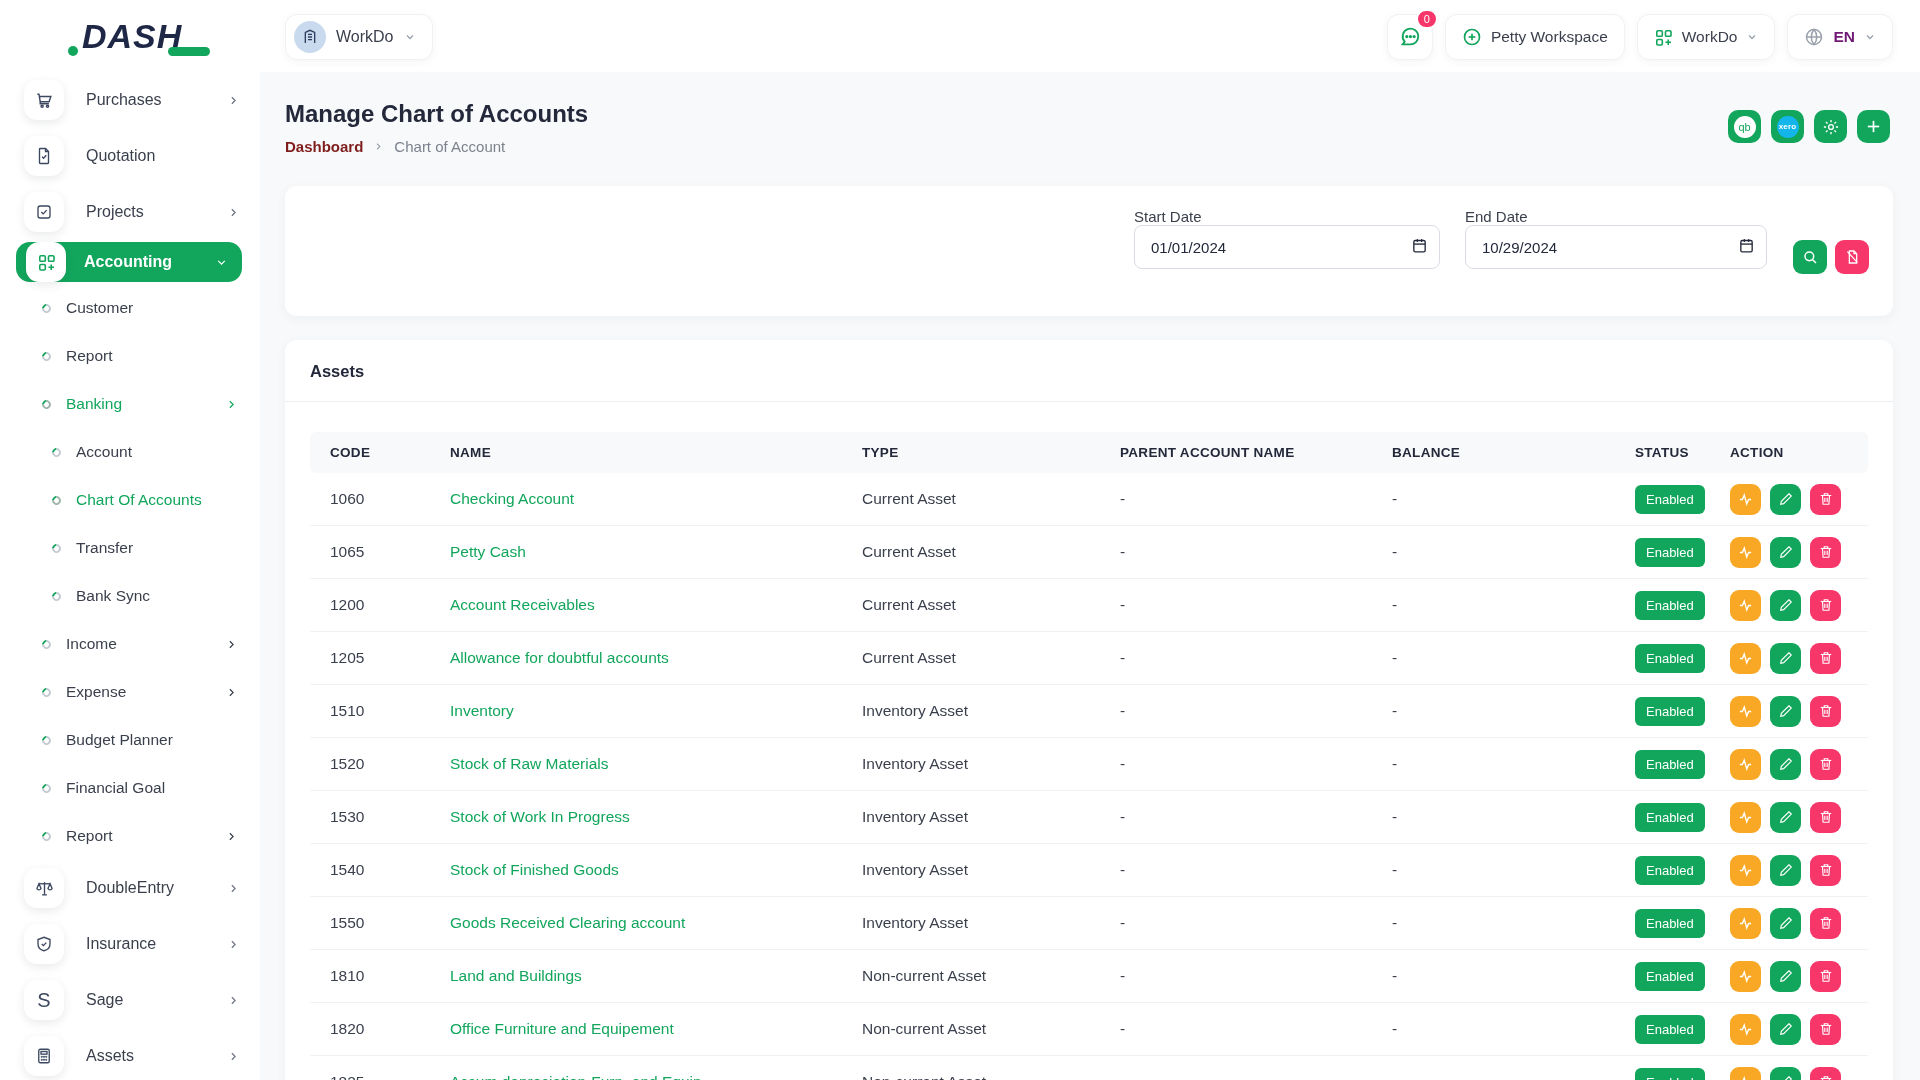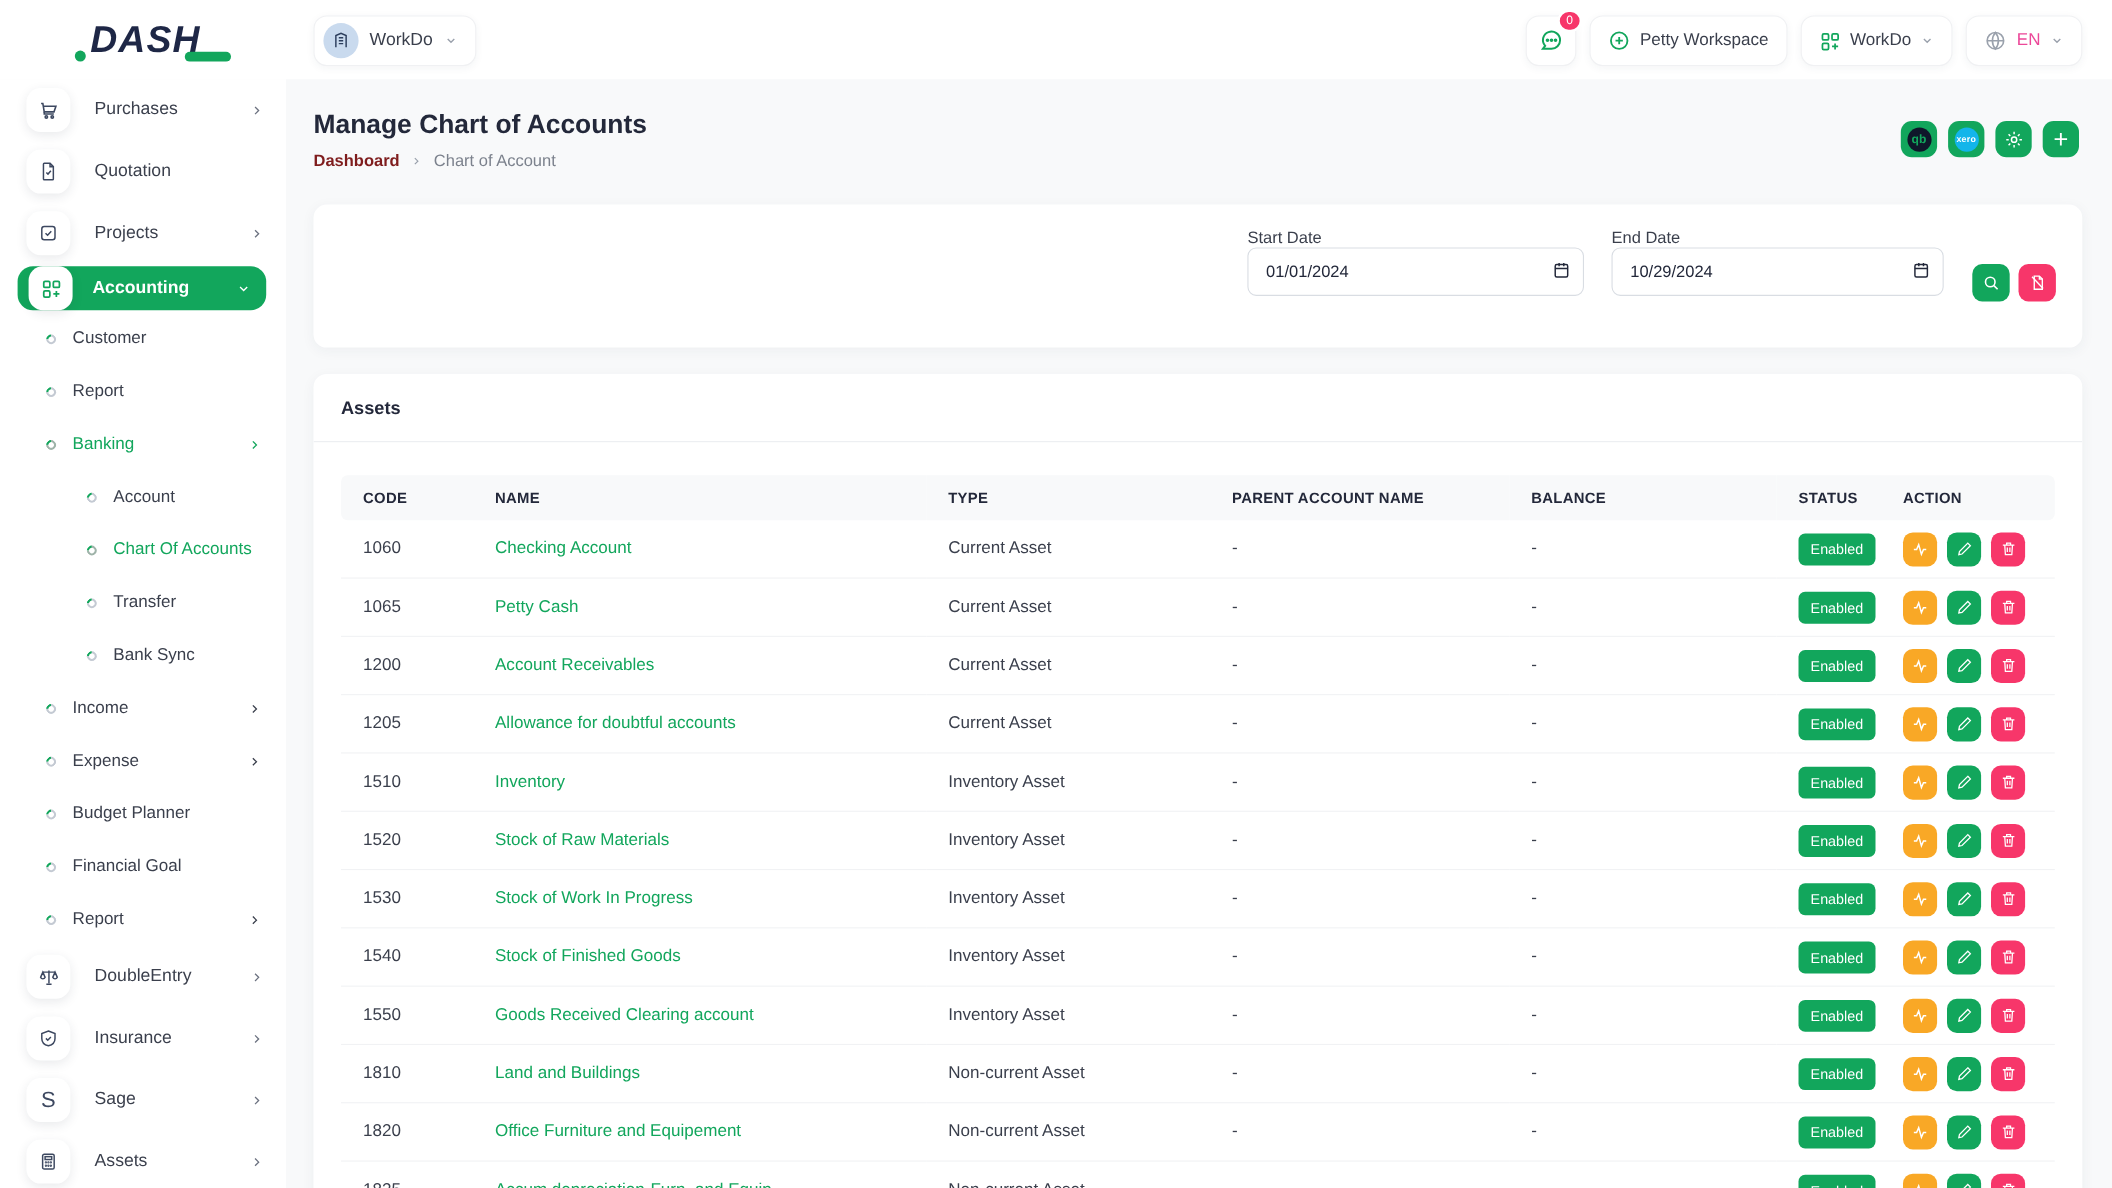--- a/index.html
+++ b/index.html
@@ -16,53 +16,53 @@
 
   .ws-chip { position:absolute; left:285px; top:14px; height:46px; background:#fff; border:1px solid #f0f1f3; border-radius:12px; display:flex; align-items:center; gap:10px; padding:0 16px 0 8px; box-shadow:0 2px 8px rgba(40,50,70,.05); cursor:pointer; }
   .ws-avatar { width:32px; height:32px; border-radius:50%; background:#c9daee; display:flex; align-items:center; justify-content:center; color:#2c3e5d; }
   .ws-name { font-size:16px; color:#3a3f4c; }
 
   .header-right { position:absolute; right:27px; top:14px; display:flex; align-items:center; gap:12px; height:46px; }
   .chip { height:46px; background:#fff; border:1px solid #f0f1f3; border-radius:12px; display:flex; align-items:center; gap:9px; padding:0 16px; box-shadow:0 2px 8px rgba(40,50,70,.05); font-size:15.5px; color:#3a3f4c; cursor:pointer; }
   .chat-btn { position:relative; width:46px; justify-content:center; padding:0; }
   .chat-badge { position:absolute; top:-6px; right:-6px; min-width:20px; height:20px; border-radius:10px; background:#F7366A; color:#fff; font-size:11px; display:flex; align-items:center; justify-content:center; padding:0 6px; border:2px solid #fff; }
   .muted-chev { color:#9aa1ac; }
-  .lang-label { color:#ec4899; font-weight:400; }
+  .lang-label { color:#701a75; font-weight:700; }
 
   
   .sidebar { position:absolute; top:72px; left:0; width:260px; height:1008px; background:#fff; }
   .nav-item { height:56px; display:flex; align-items:center; padding:0 20px 0 24px; cursor:pointer; }
   .nav-icon-box { width:40px; height:40px; border-radius:13px; background:#fff; box-shadow:0 3px 10px rgba(40,50,70,.10); display:flex; align-items:center; justify-content:center; color:#3d4860; flex:0 0 auto; }
   .nav-label { font-size:16px; color:#3a3f4c; margin-left:22px; flex:1; }
   .nav-chevron { color:#6c7280; display:flex; }
   .nav-item.active-pill { background:#12A65C; border-radius:14px; margin:2px 18px 2px 16px; padding:0 14px 0 10px; height:40px; }
   .nav-item.active-pill .nav-icon-box { color:#12A65C; }
   .nav-item.active-pill .nav-label { color:#fff; font-weight:700; margin-left:18px; }
   .nav-item.active-pill .nav-chevron { color:#fff; }
 
   .subnav-item { height:48px; display:flex; align-items:center; padding:0 22px 0 42px; cursor:pointer; }
-  .subnav-item.deep { padding-left:79px; }
+  .subnav-item.deep { padding-left:52px; }
   .bullet { width:9px; height:9px; border-radius:50%; border:2.5px solid #c4cad3; border-top-color:#12A65C; transform:rotate(-45deg); flex:0 0 auto; }
   .subnav-label { font-size:15.5px; color:#3a3f4c; margin-left:15px; flex:1; }
   .subnav-item.green .subnav-label { color:#12A65C; }
   .subnav-item.green .bullet { border-color:#9fb3a9; border-top-color:#12A65C; }
   .subnav-item .nav-chevron { color:#3a3f4c; }
   .subnav-item.green .nav-chevron { color:#12A65C; }
 
   
   .main { position:absolute; top:72px; left:260px; width:1660px; height:1008px; }
   .page-title { position:absolute; left:25px; top:28px; font-size:24px; font-weight:700; color:#23283a; }
   .breadcrumb { position:absolute; left:25px; top:66px; display:flex; align-items:center; gap:10px; font-size:15px; }
   .bc-link { color:#7f1d1d; cursor:pointer; text-decoration:none;font-weight:bold; }
   .bc-sep { color:#9aa1ac; display:flex; }
   .bc-current { color:#7c828d; }
 
   .header-actions { position:absolute; right:30px; top:38px; display:flex; gap:10px; }
   .hab { width:33px; height:33px; border-radius:10px; background:#12A65C; border:none; display:flex; align-items:center; justify-content:center; cursor:pointer; color:#fff; }
-  .qb-circle { width:22px; height:22px; border-radius:50%; background:#0f172a; color:#12A65C; font-weight:700; font-size:11px; display:flex; align-items:center; justify-content:center; }
+  .qb-circle { width:22px; height:22px; border-radius:50%; background:#ffffff; color:#12A65C; font-weight:400; font-size:11px; display:flex; align-items:center; justify-content:center; }
   .xero-circle { width:22px; height:22px; border-radius:50%; background:#13B5EA; color:#fff; font-weight:700; font-size:8px; display:flex; align-items:center; justify-content:center; letter-spacing:.2px; }
 
   .card { background:#fff; border-radius:12px; box-shadow:0 3px 12px rgba(40,50,70,.05); }
   .filter-card { position:absolute; left:25px; top:114px; width:1608px; height:130px; }
   .field { position:absolute; top:22px; }
   .field-start { left:849px; width:306px; }
   .field-end { left:1180px; width:302px; }
   .field-label { font-size:15px; color:#3a3f4c; }
   .date-wrap { position:relative; height:44px; }
   .date-input { width:100%; height:44px; border:1px solid #d9dde3; border-radius:8px; padding:0 40px 0 16px; font-size:15px; color:#23283a; font-family:"Liberation Sans", sans-serif; background:#fff; }

